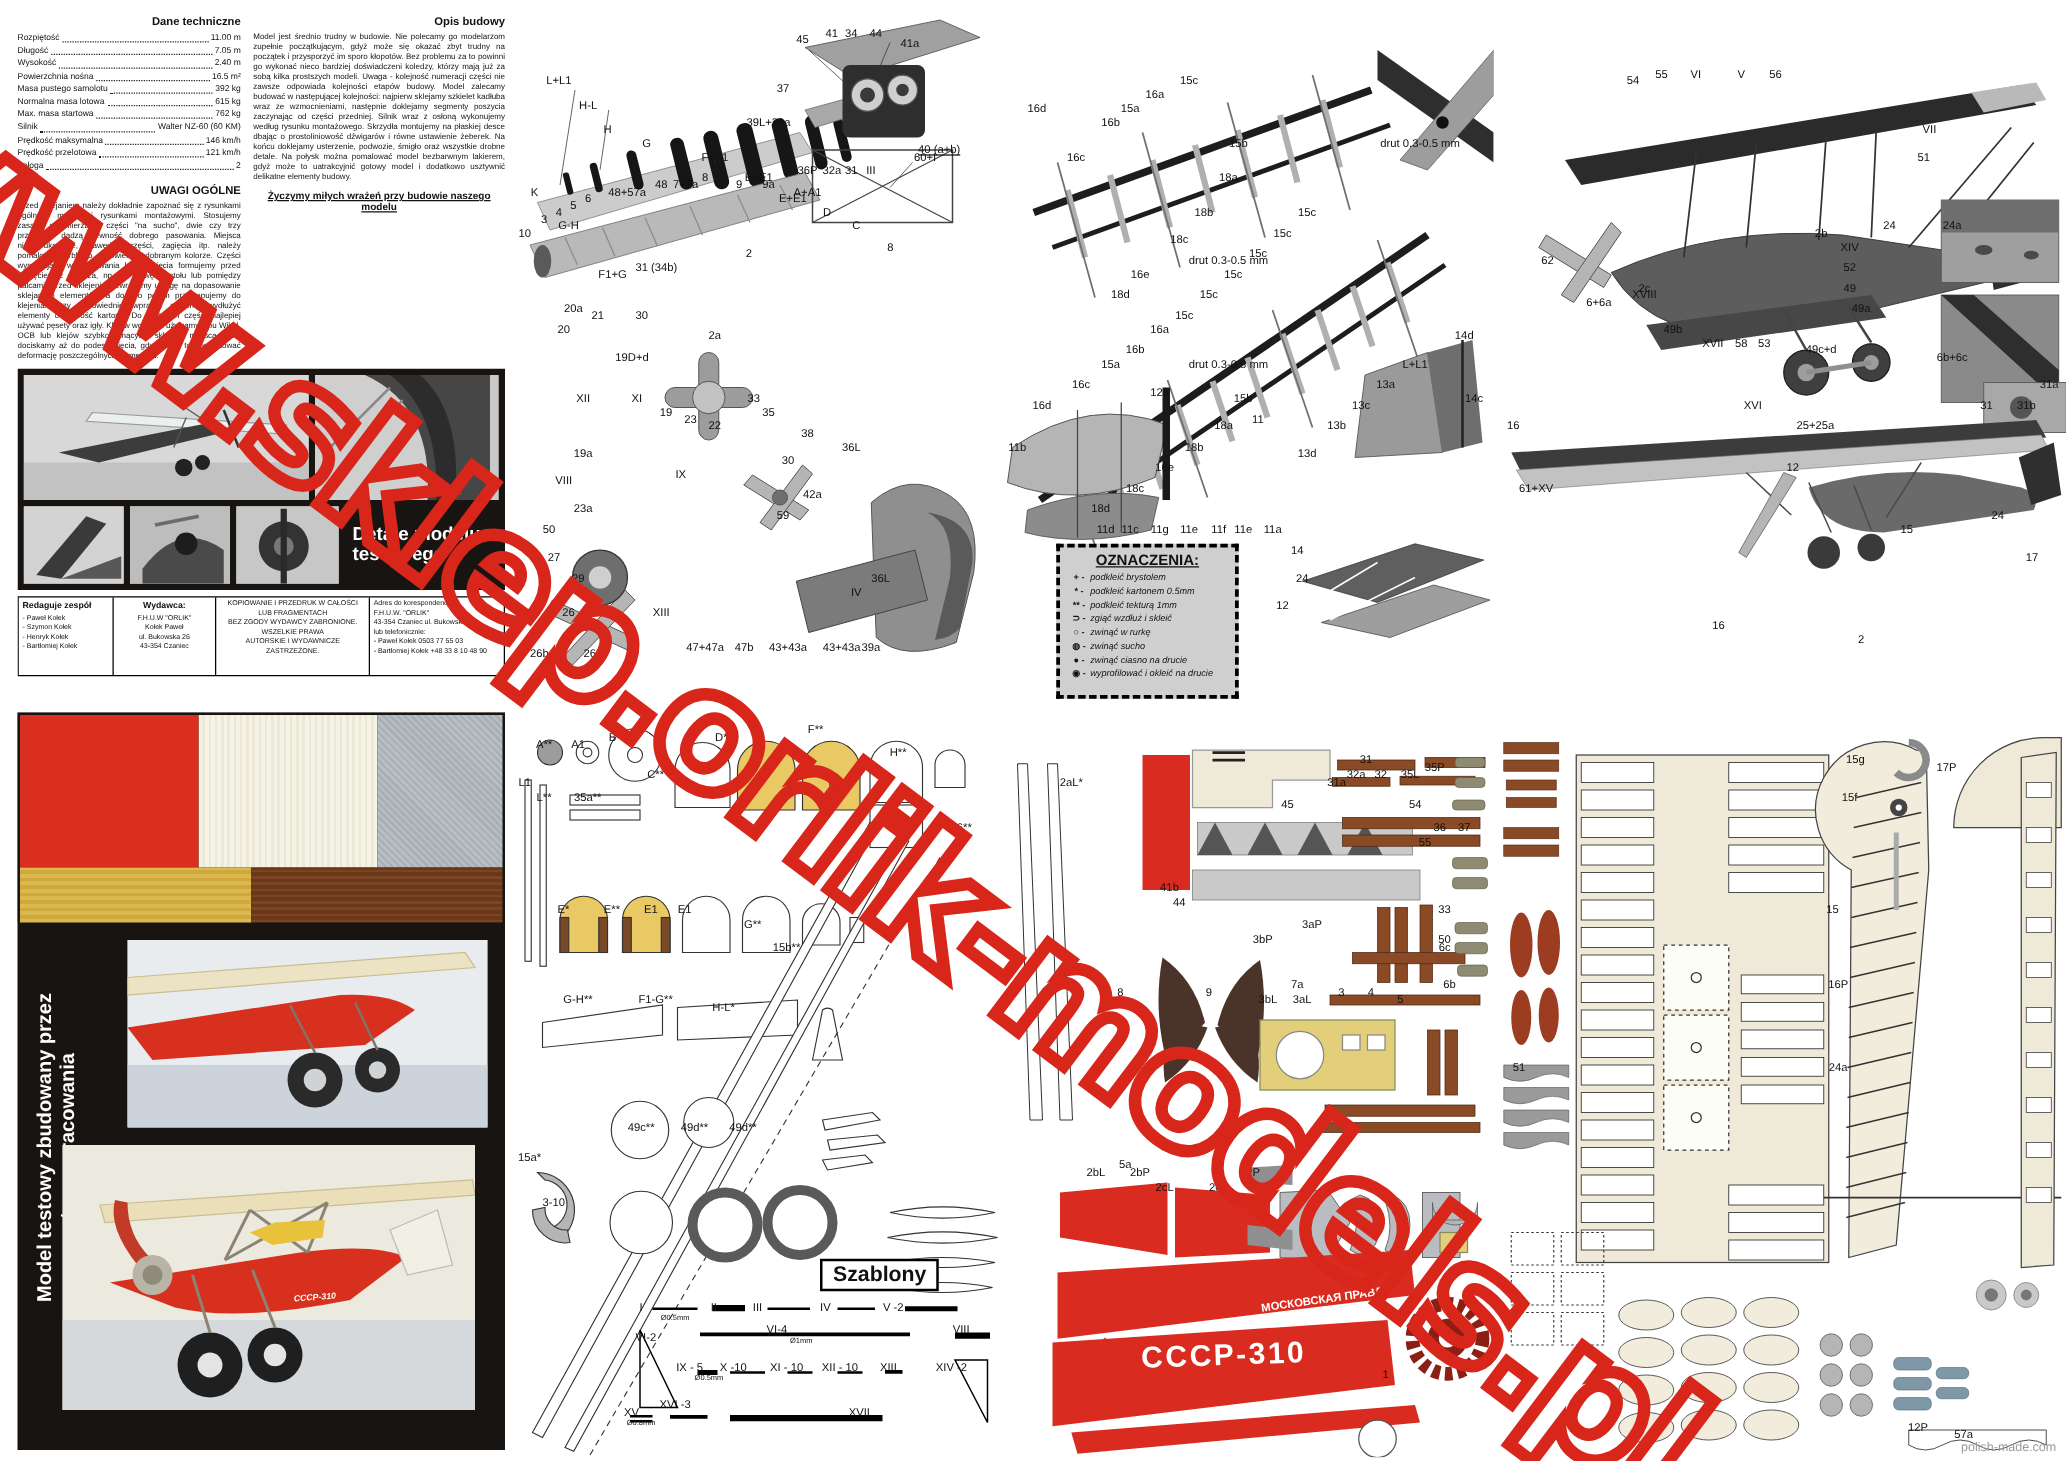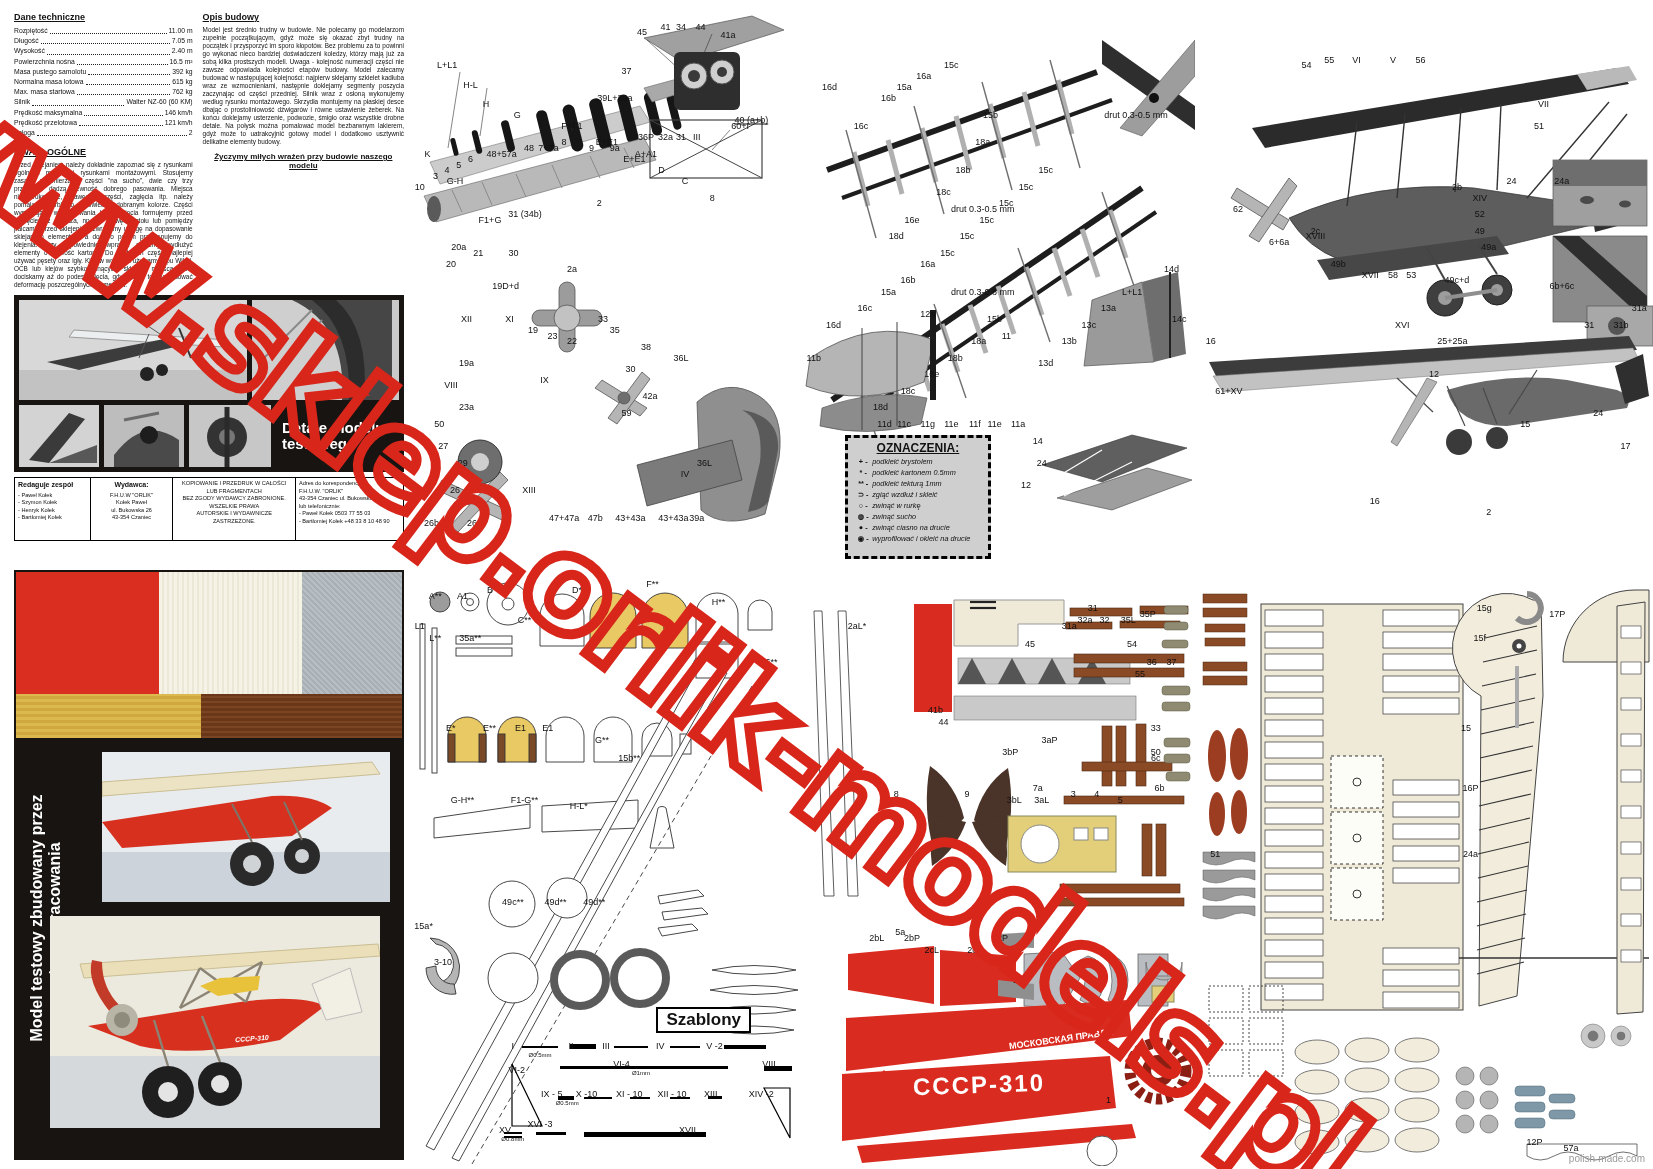--- a/index.html
+++ b/index.html
@@ -7,21 +7,21 @@
         font-family:"Liberation Sans",sans-serif;color:#111;margin:0 auto;}
   .panel{position:absolute;overflow:hidden;}
   .plb{position:absolute;transform:translate(-50%,-50%);font-size:9px;line-height:1;
        color:#111;white-space:nowrap;font-family:"Liberation Sans",sans-serif;}
   svg{display:block}
   
   #t1{left:14px;top:10px;width:390px;height:552px;}
   .main-title{text-align:center;font-size:31px;font-weight:bold;letter-spacing:-1px;margin:2px 0 6px 0;}
   .cols{display:flex;gap:10px;}
   .colL{width:47%;} .colR{width:53%;}
-  .sec-head{text-align:left;font-weight:bold;font-size:9px;text-decoration:underline;margin:2px 0 4px 0;}
+  .sec-head{text-align:right;font-weight:bold;font-size:9px;margin:2px 0 4px 0;}
   .spec-row{display:flex;font-size:6.8px;line-height:1.5;}
   .spec-dots{flex:1;border-bottom:1px dotted #222;margin:0 2px 2px 2px;}
   .para{font-size:6.4px;line-height:1.25;text-align:justify;}
   .wish{font-size:8px;font-weight:bold;text-align:center;text-decoration:underline;margin-top:6px;}
   .photoblock{background:#181411;margin-top:6px;padding:5px;}
   .prow{display:flex;gap:5px;}
   .photo{position:relative;background:#c9c9c9;}
   .caption-box{color:#fff;font-size:15px;font-weight:bold;line-height:1.05;align-self:center;padding-left:6px;}
   .imprint{display:flex;border:1px solid #000;margin-top:5px;height:62px;}
   .imp-col{border-right:1px solid #000;padding:2px 3px;font-size:5.6px;line-height:1.35;}

